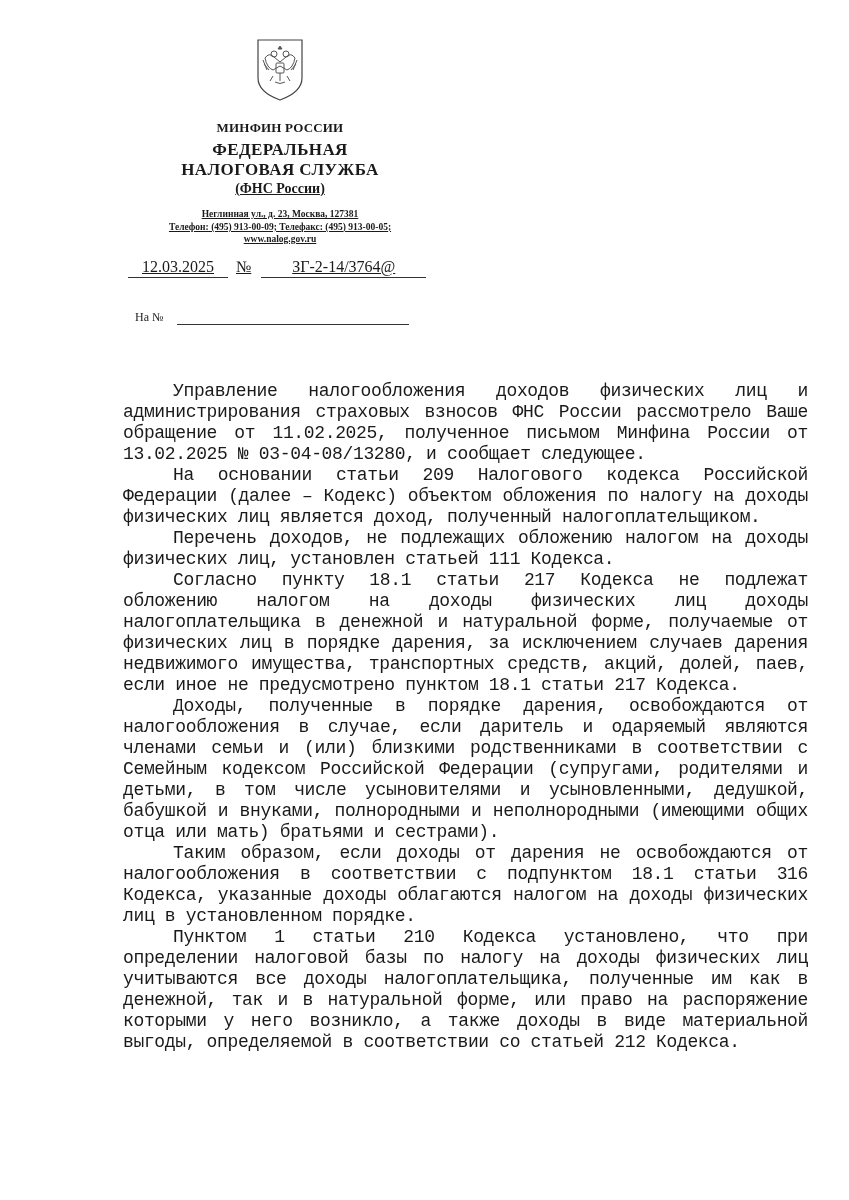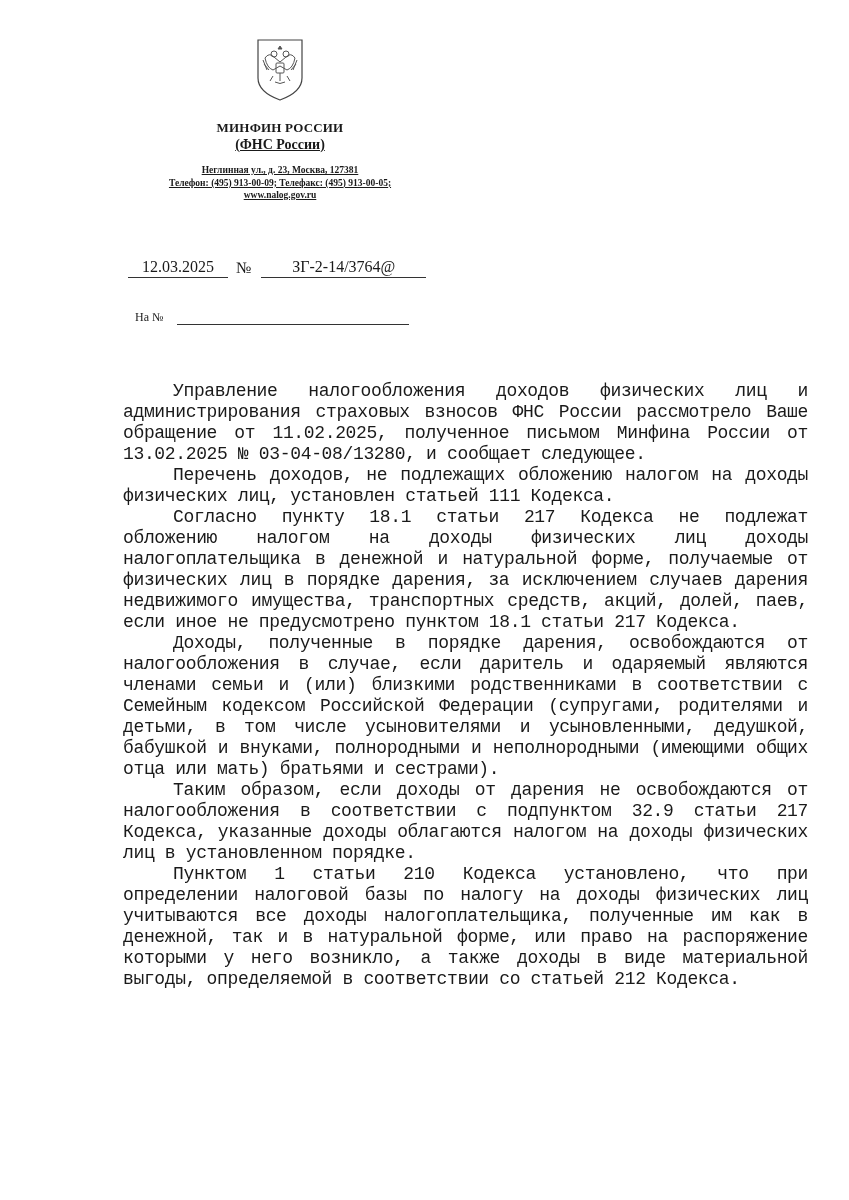--- a/index.html
+++ b/index.html
@@ -7,21 +7,21 @@
   .page { position: absolute; left: 0; top: 0; width: 849px; height: 1200px; background: #fff; padding-left: 21px; }
 
   .header { position: absolute; left: 130px; top: 38px; width: 300px; text-align: center;
             font-family: "Liberation Serif", "DejaVu Serif", serif; }
   .emblem { width: 50px; height: 64px; margin: 0 auto 18px auto; }
   .ministry { font-weight: bold; font-size: 13px; letter-spacing: 0.2px; margin: 0; line-height: 16px; }
   .agency { font-weight: bold; font-size: 17px; line-height: 20px; margin-top: 4px; letter-spacing: 0.4px; }
   .agency-short { font-weight: bold; font-size: 14px; line-height: 18px; text-decoration: underline; }
   .contacts { font-weight: bold; font-size: 9.5px; line-height: 12.5px; margin-top: 10px; text-decoration: underline; }
 
-  .regline { position: absolute; top: 258px; left: 128px; font-family: "Liberation Serif", serif; font-size: 16px; display: flex; align-items: center; }
+  .regline { position: absolute; top: 258px; left: 128px; font-family: "Liberation Serif", serif; font-size: 16px; display: flex; align-items: flex-start; text-decoration: underline; }
   .uline { border-bottom: 1px solid #333; display: inline-block; text-align: center; padding-bottom: 1px; }
   .date-field { width: 100px; }
   .num-sign { margin: 0 10px 0 8px; }
   .num-field { width: 165px; }
 
   .onum { position: absolute; top: 305px; left: 135px; font-family: "Liberation Serif", serif; font-size: 12px; display: flex; align-items: flex-end; }
   .onum-field { width: 232px; margin-left: 14px; height: 18px; }
 
   .body { position: absolute; left: 123px; top: 381px; width: 685px;
           font-family: Liberation Mono, monospace; font-size: 18px; line-height: 21px;
@@ -42,20 +42,24 @@
           <circle cx="31" cy="16" r="3"></circle>
           <path d="M25 8 l-2 3 h4 z" fill="#555"></path>
           <path d="M10 20 Q14 14 19 19 L25 24 L31 19 Q36 14 40 20 Q38 30 32 32 L25 28 L18 32 Q12 30 10 20 Z"></path>
           <path d="M8 22 l4 10 M42 22 l-4 10 M9 26 l5 6 M41 26 l-5 6"></path>
           <rect x="21" y="25" width="8" height="10" rx="1"></rect>
           <path d="M25 35 v8 M20 44 q5 3 10 0 M18 38 l-3 5 M32 38 l3 5"></path>
         </g>
       </svg>
     </div>
     <div class="ministry">МИНФИН РОССИИ</div>
+    <div class="agency">
+      <div>ФЕДЕРАЛЬНАЯ</div>
+      <div>НАЛОГОВАЯ СЛУЖБА</div>
+    </div>
     <div class="agency-short">(ФНС России)</div>
     <div class="contacts">
       <div>Неглинная ул., д. 23, Москва, 127381</div>
       <div>Телефон: (495) 913-00-09; Телефакс: (495) 913-00-05;</div>
       <div>www.nalog.gov.ru</div>
     </div>
   </div>
 
   <div class="regline">
     <span class="uline date-field">12.03.2025</span>
@@ -63,20 +67,21 @@
     <span class="uline num-field">ЗГ-2-14/3764@</span>
   </div>
 
   <div class="onum">
     <span>На №</span>
     <span class="uline onum-field"></span>
   </div>
 
   <div class="body">
     <p>Управление налогообложения доходов физических лиц и администрирования страховых взносов ФНС России рассмотрело Ваше обращение от 11.02.2025, полученное письмом Минфина России от 13.02.2025 № 03-04-08/13280, и сообщает следующее.</p>
+    <p>На основании статьи 209 Налогового кодекса Российской Федерации (далее – Кодекс) объектом обложения по налогу на доходы физических лиц является доход, полученный налогоплательщиком.</p>
     <p>Перечень доходов, не подлежащих обложению налогом на доходы физических лиц, установлен статьей 111 Кодекса.</p>
     <p>Согласно пункту 18.1 статьи 217 Кодекса не подлежат обложению налогом на доходы физических лиц доходы налогоплательщика в денежной и натуральной форме, получаемые от физических лиц в порядке дарения, за исключением случаев дарения недвижимого имущества, транспортных средств, акций, долей, паев, если иное не предусмотрено пунктом 18.1 статьи 217 Кодекса.</p>
     <p>Доходы, полученные в порядке дарения, освобождаются от налогообложения в случае, если даритель и одаряемый являются членами семьи и (или) близкими родственниками в соответствии с Семейным кодексом Российской Федерации (супругами, родителями и детьми, в том числе усыновителями и усыновленными, дедушкой, бабушкой и внуками, полнородными и неполнородными (имеющими общих отца или мать) братьями и сестрами).</p>
-    <p>Таким образом, если доходы от дарения не освобождаются от налогообложения в соответствии с подпунктом 32.9 статьи 217 Кодекса, указанные доходы облагаются налогом на доходы физических лиц в установленном порядке.</p>
+    <p>Таким образом, если доходы от дарения не освобождаются от налогообложения в соответствии с подпунктом 18.1 статьи 316 Кодекса, указанные доходы облагаются налогом на доходы физических лиц в установленном порядке.</p>
     <p>Пунктом 1 статьи 210 Кодекса установлено, что при определении налоговой базы по налогу на доходы физических лиц учитываются все доходы налогоплательщика, полученные им как в денежной, так и в натуральной форме, или право на распоряжение которыми у него возникло, а также доходы в виде материальной выгоды, определяемой в соответствии со статьей 212 Кодекса.</p>
   </div>
 
 </div>
 
 </body></html>

